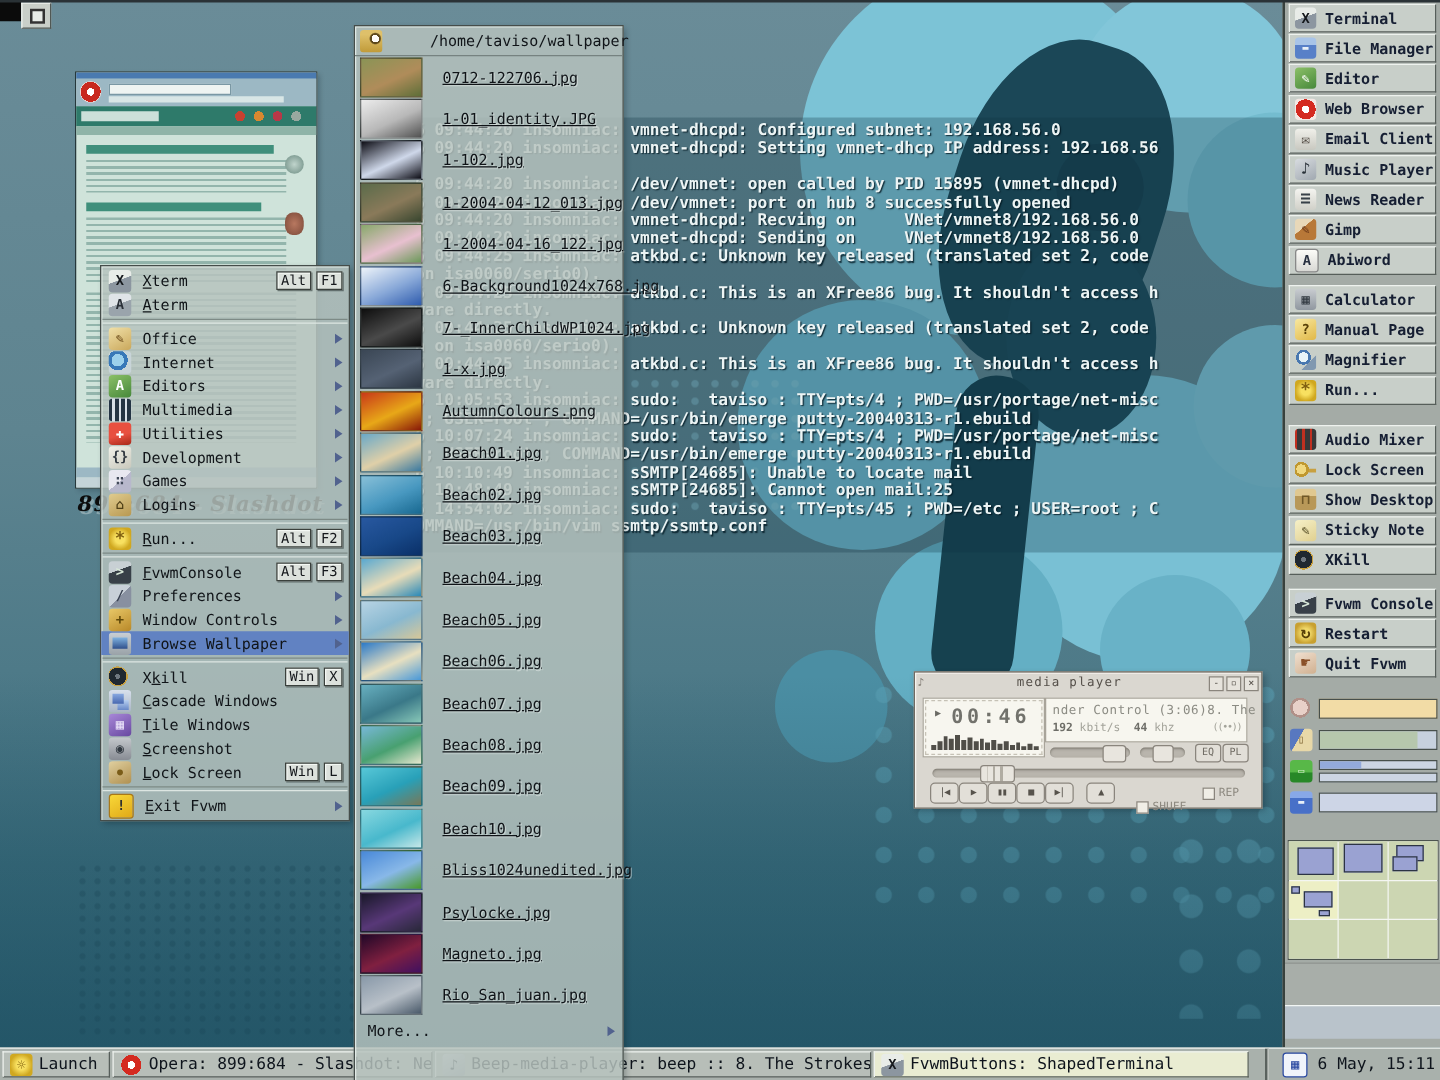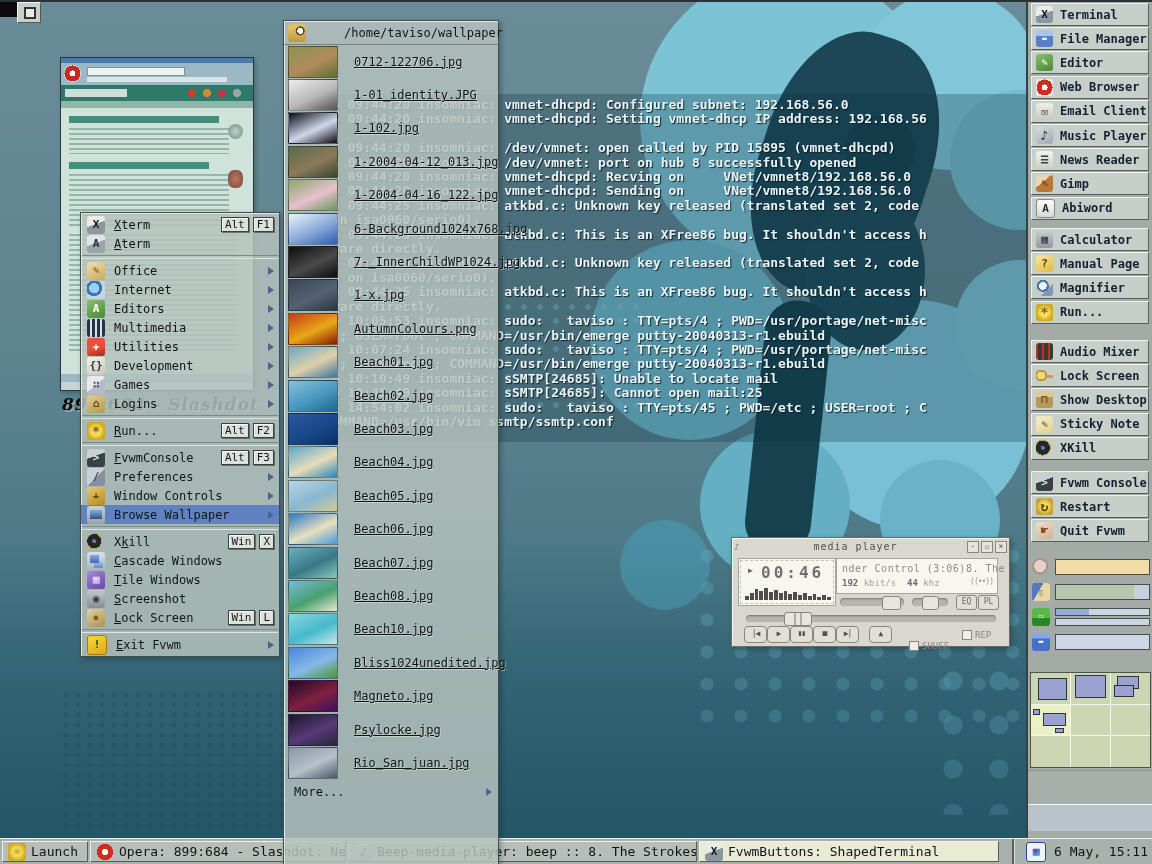--- a/index.html
+++ b/index.html
@@ -640,34 +640,38 @@
         </div>
         <div class="wp-item">
           <span class="wp-thumb" style="background: linear-gradient(155deg, rgb(104, 176, 192) 0%, rgb(58, 120, 136) 55%, rgb(136, 200, 184) 100%);"></span>
           <span class="wp-label">Beach07.jpg</span>
         </div>
         <div class="wp-item">
           <span class="wp-thumb" style="background: linear-gradient(155deg, rgb(120, 184, 216) 0%, rgb(72, 160, 112) 55%, rgb(232, 232, 208) 100%);"></span>
           <span class="wp-label">Beach08.jpg</span>
         </div>
         <div class="wp-item">
+          <span class="wp-thumb" style="background: linear-gradient(155deg, rgb(88, 200, 216) 0%, rgb(40, 160, 184) 55%, rgb(120, 120, 88) 100%);"></span>
+          <span class="wp-label">Beach09.jpg</span>
+        </div>
+        <div class="wp-item">
           <span class="wp-thumb" style="background: linear-gradient(155deg, rgb(136, 216, 224) 0%, rgb(72, 184, 204) 55%, rgb(200, 232, 232) 100%);"></span>
           <span class="wp-label">Beach10.jpg</span>
         </div>
         <div class="wp-item">
           <span class="wp-thumb" style="background: linear-gradient(155deg, rgb(72, 136, 216) 0%, rgb(136, 184, 232) 55%, rgb(72, 152, 40) 100%);"></span>
           <span class="wp-label">Bliss1024unedited.jpg</span>
         </div>
         <div class="wp-item">
+          <span class="wp-thumb" style="background: linear-gradient(155deg, rgb(24, 24, 40) 0%, rgb(88, 56, 120) 55%, rgb(40, 40, 56) 100%);"></span>
+          <span class="wp-label">Psylocke.jpg</span>
+        </div>
+        <div class="wp-item">
           <span class="wp-thumb" style="background: linear-gradient(155deg, rgb(32, 8, 40) 0%, rgb(128, 32, 64) 55%, rgb(64, 16, 96) 100%);"></span>
           <span class="wp-label">Magneto.jpg</span>
-        </div>
-        <div class="wp-item">
-          <span class="wp-thumb" style="background: linear-gradient(155deg, rgb(24, 24, 40) 0%, rgb(88, 56, 120) 55%, rgb(40, 40, 56) 100%);"></span>
-          <span class="wp-label">Psylocke.jpg</span>
         </div>
         <div class="wp-item">
           <span class="wp-thumb" style="background: linear-gradient(155deg, rgb(136, 152, 168) 0%, rgb(184, 192, 200) 55%, rgb(72, 88, 104) 100%);"></span>
           <span class="wp-label">Rio_San_juan.jpg</span>
         </div>
       </div>
     <div class="wp-more">
       <span class="label">More...</span>
       <span class="subarrow"></span>
     </div>

